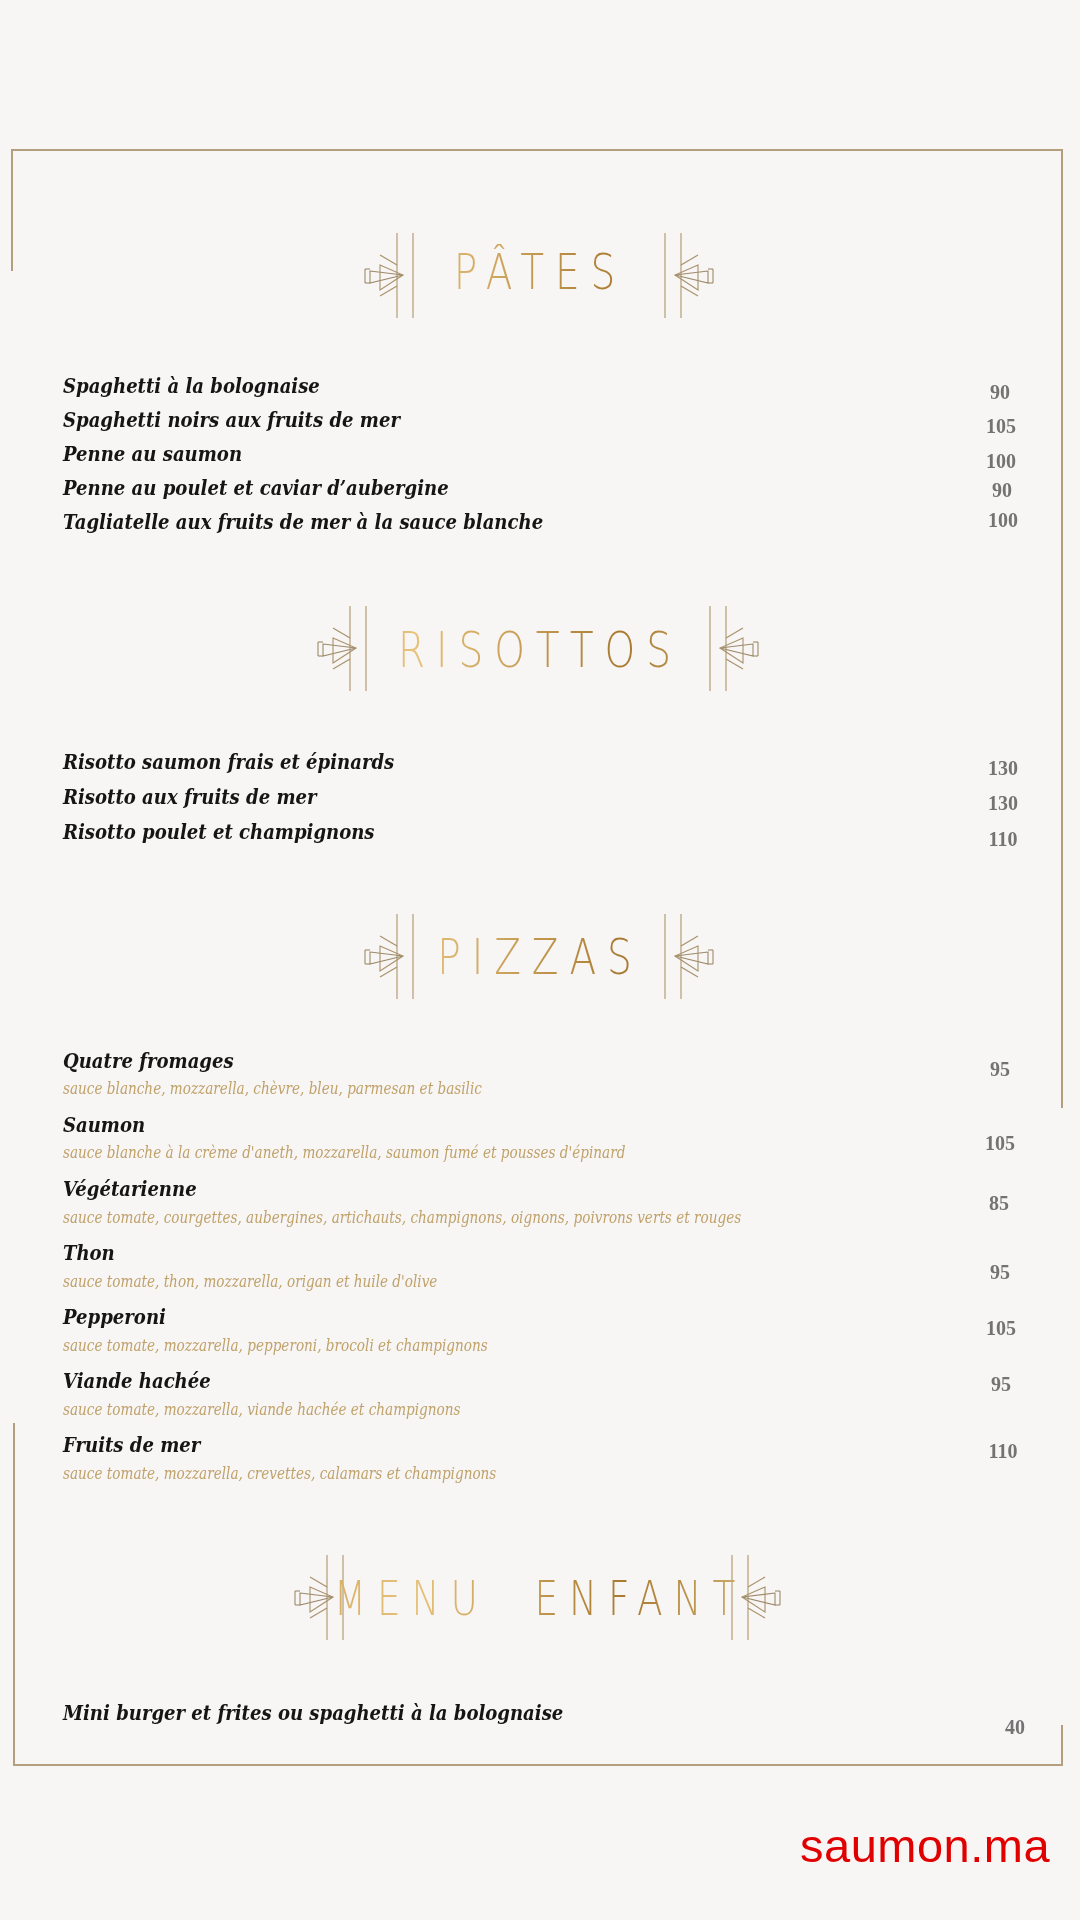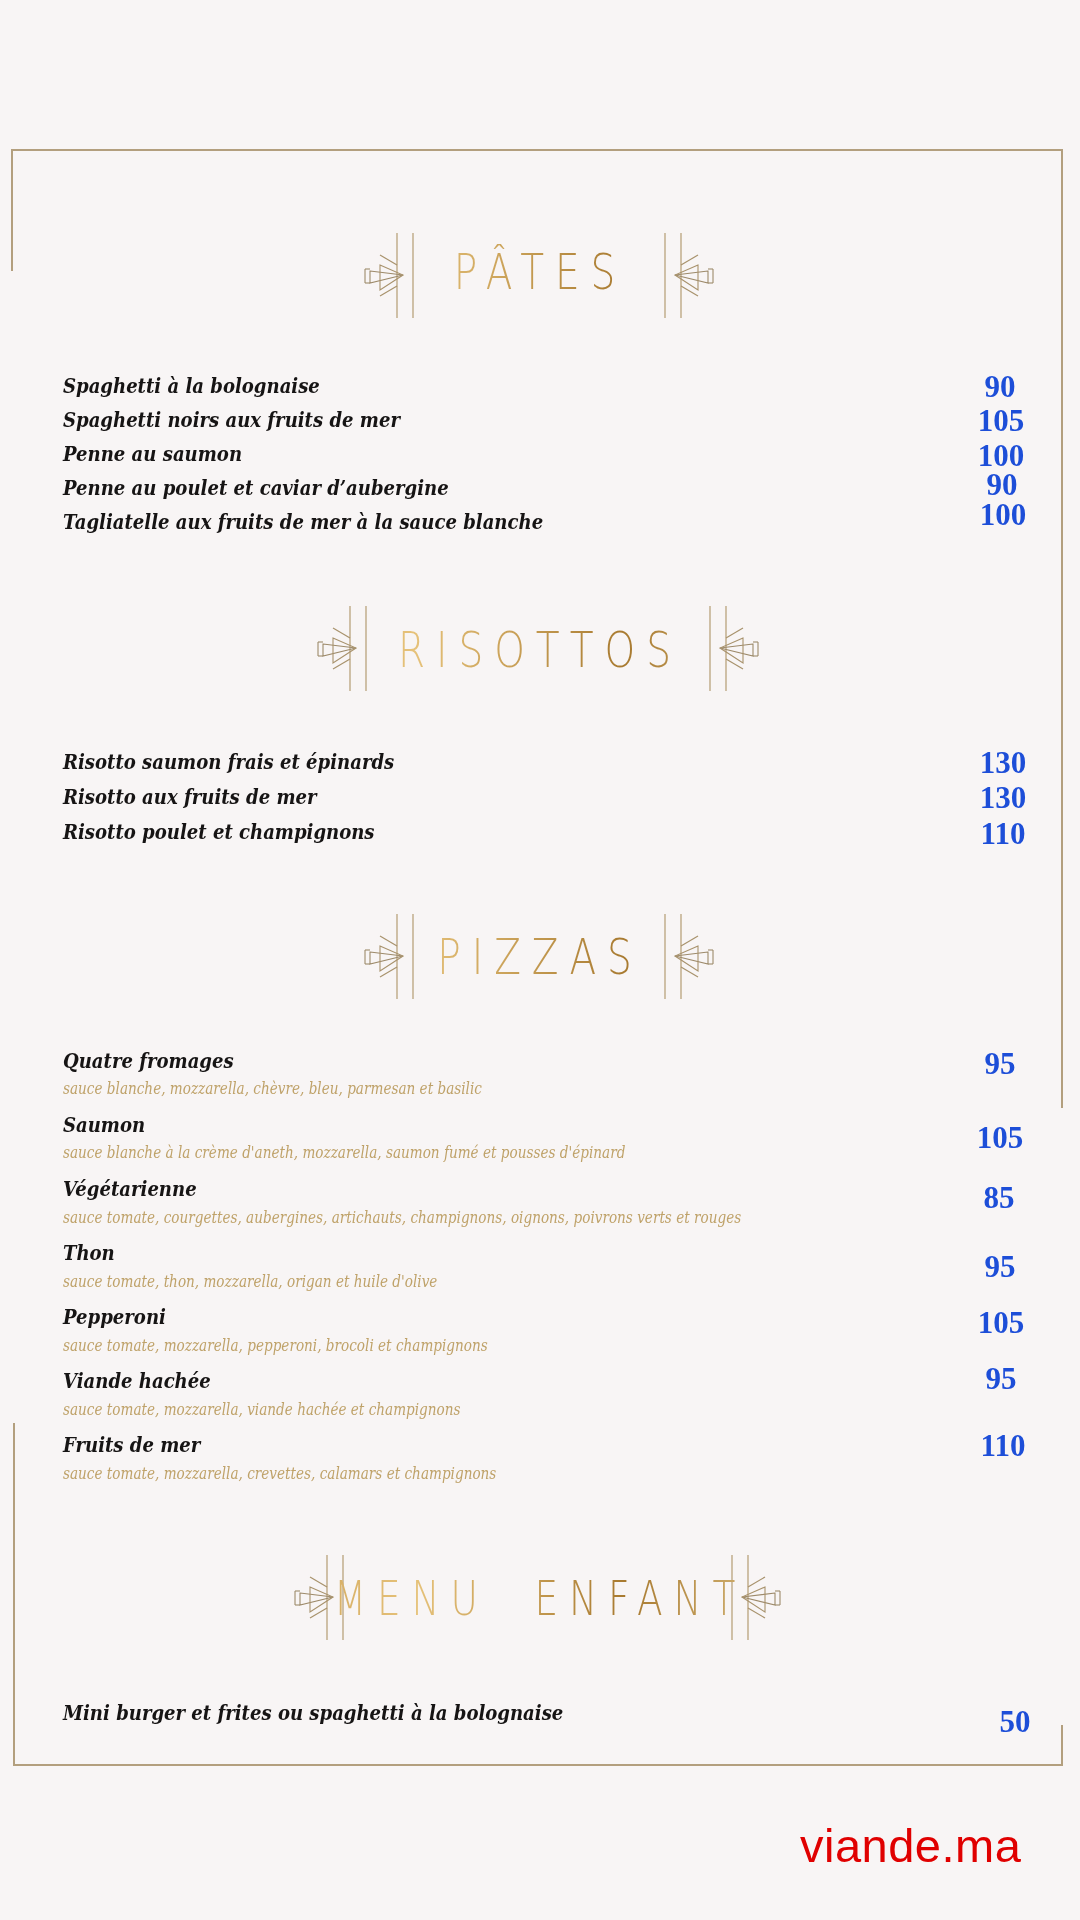--- a/index.html
+++ b/index.html
@@ -30,21 +30,21 @@
   }
   .item-desc {
     position: absolute; left: 63px;
     font-family: "DejaVu Serif", serif; font-style: italic;
     font-size: 17px; color: #bfa269; white-space: nowrap;
     transform-origin: left center;
   }
   .price {
     position: absolute; width: 100px; text-align: center;
     font-family: "Liberation Serif", serif; font-weight: bold;
-    font-size: 31px; color: #1d4ed8;
+    font-size: 20px; color: #737373; margin-top: 12px;
   }
   .watermark {
     position: absolute; left: 800px; top: 1818px;
     font-family: "Liberation Sans", sans-serif; font-size: 47px;
     color: #e00000; letter-spacing: 0.5px;
   }
 </style>
 </head>
 <body>
 
@@ -168,16 +168,16 @@
 <section>
   <svg class="ornament" style="left:293px; top:1515px;" width="60" height="165" viewBox="0 0 60 165">
       <use href="#orn-left"></use>
     </svg>
   <svg class="ornament" style="left:722px; top:1515px;" width="60" height="165" viewBox="0 0 60 165">
       <use href="#orn-right"></use>
     </svg>
   <div class="header-title" style="top:1570px; font-size:48px; line-height:56px; white-space:pre;">MENU  ENFANT</div>
 
   <div class="item-name" style="top: 1700px; transform: scaleX(0.86);">Mini burger et frites ou spaghetti à la bolognaise</div>
-  <div class="price" style="left:965px; top:1704px;">50</div>
+  <div class="price" style="left:965px; top:1704px;">40</div>
 </section>
 
-<div class="watermark">viande.ma</div>
+<div class="watermark">saumon.ma</div>
 
 </body></html>

